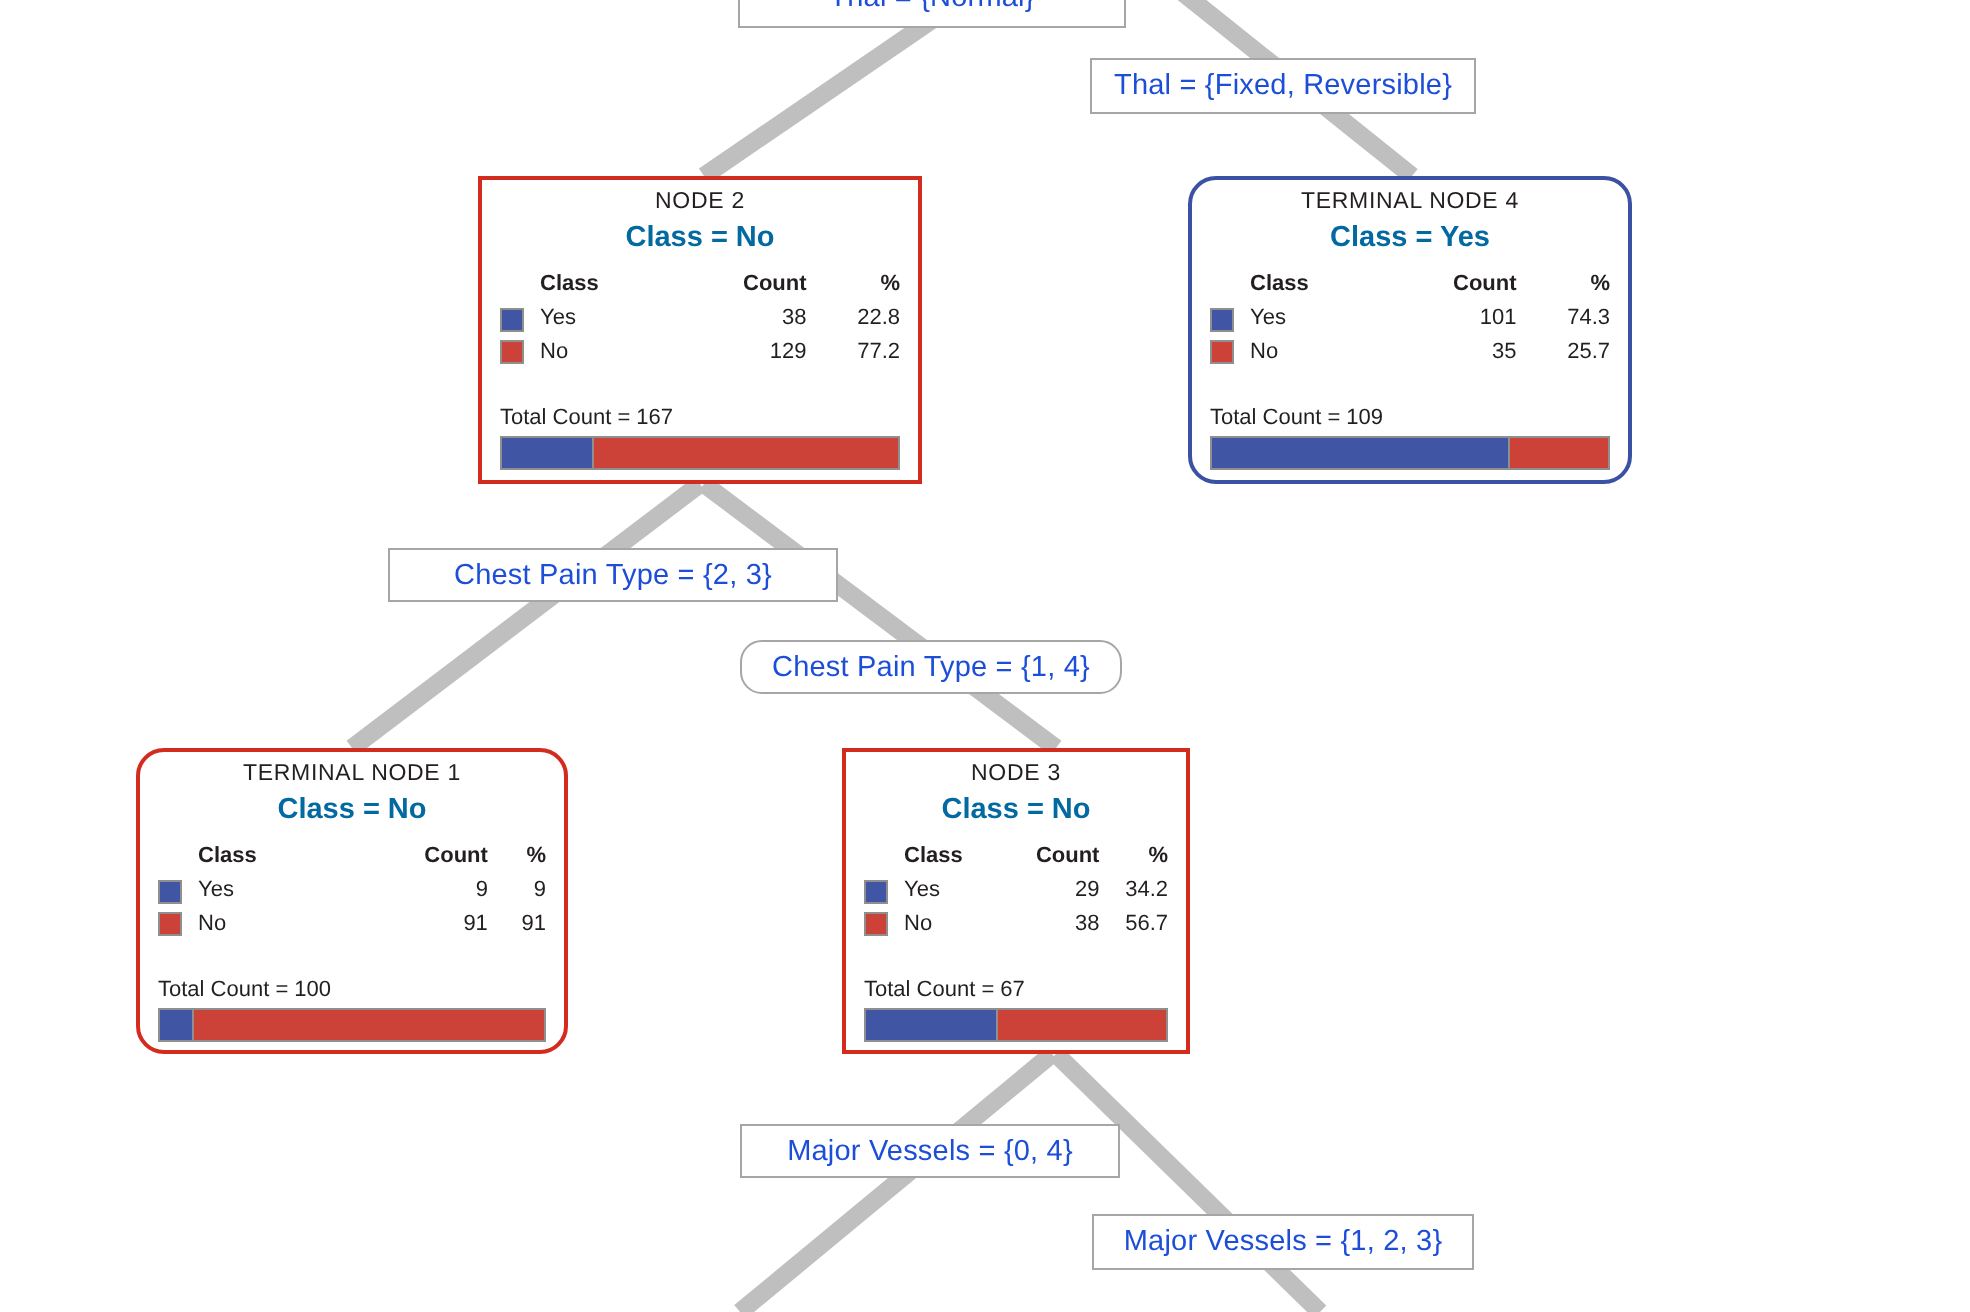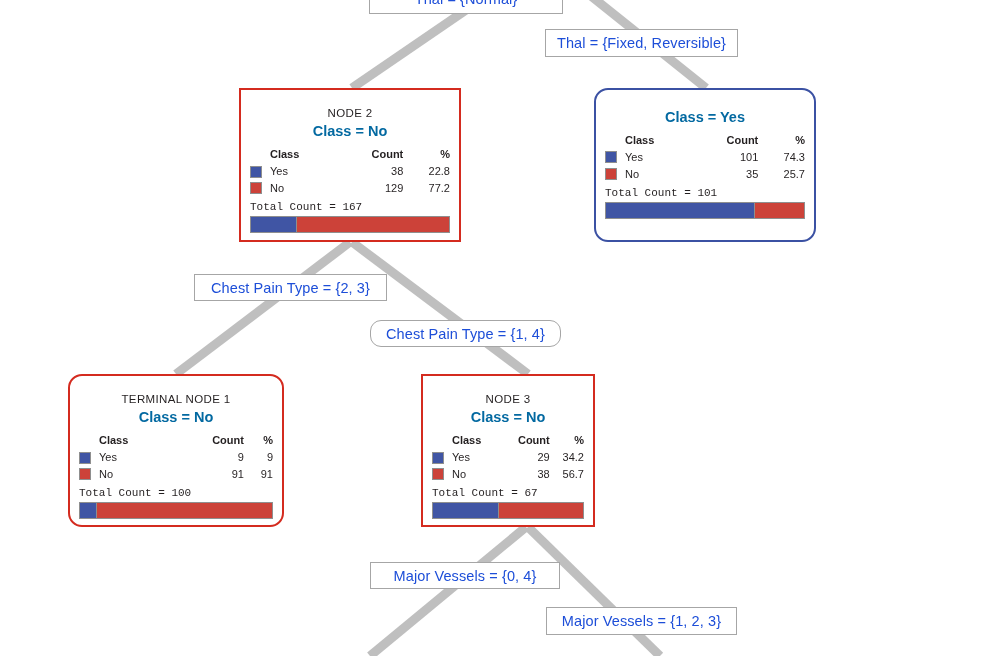--- a/index.html
+++ b/index.html
@@ -46,21 +46,21 @@
     white-space: nowrap;
     padding: 0 14px;
   }
 
   
   .node {
     position: absolute;
     z-index: 2;
     background: #ffffff;
     box-sizing: border-box;
-    padding: 16px 9px 9px 9px;
+    padding: 4px 9px 9px 9px;
   }
   .node.internal {
     border: 2px solid #d42b1f;
     border-radius: 0;
   }
   .node.terminal-red {
     border: 2.5px solid #d42b1f;
     border-radius: 14px;
   }
   .node.terminal-blue {
@@ -117,22 +117,21 @@
     border: 1px solid #8f8f8f;
     box-sizing: border-box;
   }
   .sw-yes { background: #4055a4; }
   .sw-no  { background: #cc4239; }
   .label-cell { padding-left: 0; }
 
   .total-count {
     font-size: 11px;
     color: #231f20;
-    margin-top: 4px;
-    font-family: Liberation Mono, monospace;
+    margin-top: 18px;
   }
 
   .stackbar {
     margin-top: 3px;
     height: 17px;
     width: 100%;
     display: flex;
     box-sizing: border-box;
   }
   .stackbar .seg-yes {
@@ -172,21 +171,21 @@
   </svg>
 
   <div class="split-label" style="left:369px; top:-16px; width:194px; height:30px;">
     <span>Thal = {Normal}</span>
   </div>
 
   <div class="split-label" style="left:545px; top:29px; width:193px; height:28px;">
     <span>Thal = {Fixed, Reversible}</span>
   </div>
 
-  <div class="split-label" style="left:194px; top:274px; width:193px; height:27px;">
+  <div class="split-label" style="left:194px; top:274px; width:225px; height:27px;">
     <span>Chest Pain Type = {2, 3}</span>
   </div>
 
   <div class="split-label" style="left:370px; top:320px; width:191px; height:27px;border-radius:11px;">
     <span>Chest Pain Type = {1, 4}</span>
   </div>
 
   <div class="split-label" style="left:370px; top:562px; width:190px; height:27px;">
     <span>Major Vessels = {0, 4}</span>
   </div>
@@ -227,20 +226,21 @@
       </tbody>
     </table>
     <div class="total-count">Total Count = 167</div>
     <div class="stackbar">
       <div class="seg-yes" style="width:22.8%"></div>
       <div class="seg-no" style="width:77.2%"></div>
     </div>
   </div>
 
   <div class="node terminal-blue" style="left:594px; top:88px; width:222px; height:154px;">
+    <div class="node-title">TERMINAL NODE 4</div>
     <div class="node-class">Class = Yes</div>
     <table class="stats">
       <thead>
         <tr>
           <th class="swatch-cell"></th>
           <th class="label-cell">Class</th>
           <th class="num">Count</th>
           <th class="num">%</th>
         </tr>
       </thead>
@@ -256,21 +256,21 @@
         <tr>
           <td class="swatch-cell">
               <span class="swatch sw-no"></span>
             </td>
           <td class="label-cell">No</td>
           <td class="num">35</td>
           <td class="num">25.7</td>
         </tr>
       </tbody>
     </table>
-    <div class="total-count">Total Count = 101</div>
+    <div class="total-count">Total Count = 109</div>
     <div class="stackbar">
       <div class="seg-yes" style="width:74.3%"></div>
       <div class="seg-no" style="width:25.7%"></div>
     </div>
   </div>
 
   <div class="node terminal-red" style="left:68px; top:374px; width:216px; height:153px;">
     <div class="node-title">TERMINAL NODE 1</div>
     <div class="node-class">Class = No</div>
     <table class="stats">

